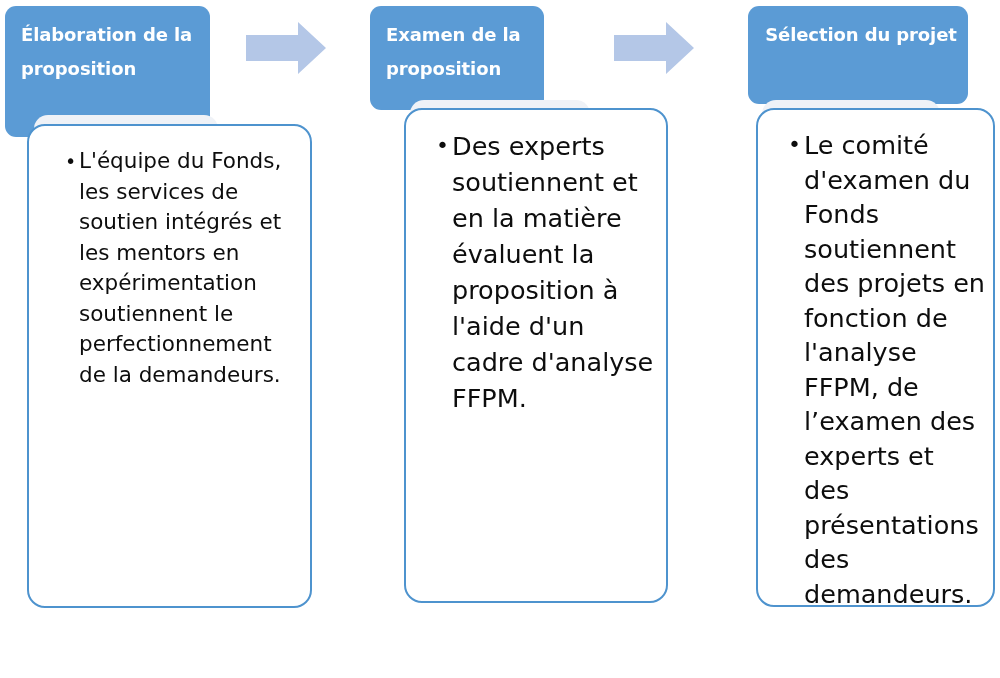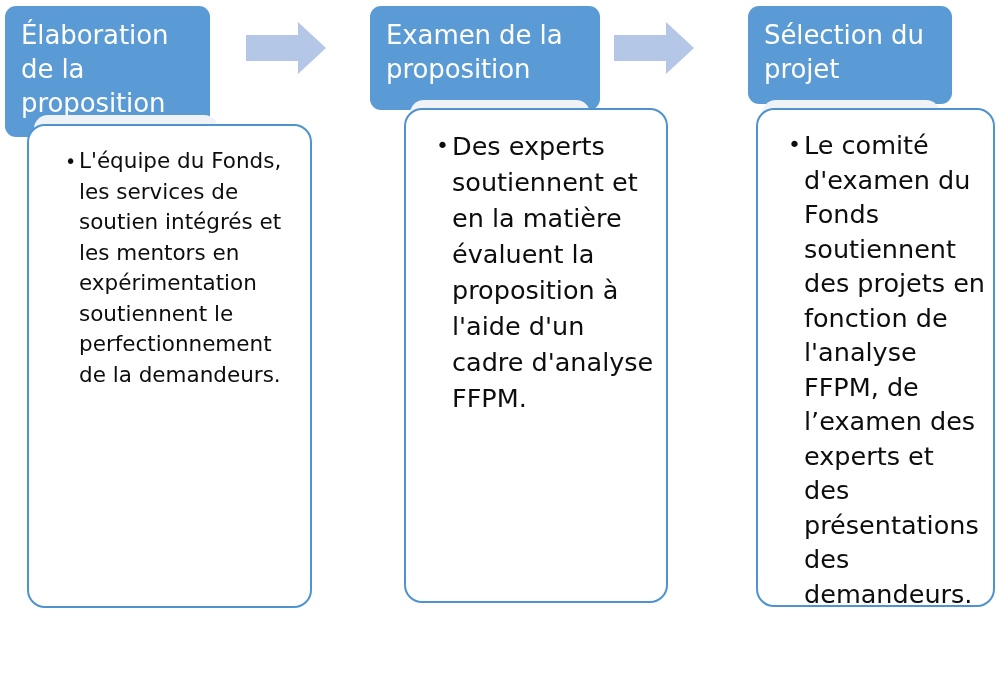--- a/index.html
+++ b/index.html
@@ -24,25 +24,26 @@
     border-radius: 11px;
     color: #ffffff;
     box-sizing: border-box;
     z-index: 3;
   }
   .header-label {
     position: absolute;
     left: 16px;
     top: 12px;
     right: 10px;
-    font-size: 26px;
+    font-size: 18px;
     line-height: 34px;
     color: #ffffff;
     font-family: "DejaVu Sans", sans-serif;
     letter-spacing: -0.1px;
+    font-weight: bold;
   }
 
   
   .card-shadow {
     position: absolute;
     background: #EFF2F7;
     border-radius: 14px;
     z-index: 4;
   }
 
@@ -101,21 +102,21 @@
 </div>
 
 <div class="arrow" style="left:246px; top:22px; width:80px; height:52px;">
   <svg width="80" height="52" viewBox="0 0 80 52" xmlns="http://www.w3.org/2000/svg">
     <polygon points="0,13 52,13 52,0 80,26 52,52 52,39 0,39" fill="#B4C7E7"></polygon>
   </svg>
 </div>
 
 <div class="stage c2">
 
-  <div class="header-box" style="left:370px; top:6px; width:230px; height:104px;">
+  <div class="header-box" style="left:370px; top:6px; width:174px; height:104px;">
     <div class="header-label">Examen de la proposition</div>
   </div>
 
   <div class="card-shadow" style="left:410px; top:100px; width:180px; height:34px;"></div>
 
   <div class="card" style="left:404px; top:108px; width:264px; height:495px;">
     <div class="card-text">
       <span class="bullet">•</span>
       <span class="body-copy">Des experts soutiennent et en la matière évaluent la proposition à l'aide d'un cadre d'analyse FFPM.</span>
     </div>
@@ -123,21 +124,21 @@
 </div>
 
 <div class="arrow" style="left:614px; top:22px; width:80px; height:52px;">
   <svg width="80" height="52" viewBox="0 0 80 52" xmlns="http://www.w3.org/2000/svg">
     <polygon points="0,13 52,13 52,0 80,26 52,52 52,39 0,39" fill="#B4C7E7"></polygon>
   </svg>
 </div>
 
 <div class="stage c3">
 
-  <div class="header-box" style="left:748px; top:6px; width:204px; height:98px;">
+  <div class="header-box" style="left:748px; top:6px; width:220px; height:98px;text-align:center;">
     <div class="header-label">Sélection du projet</div>
   </div>
 
   <div class="card-shadow" style="left:762px; top:100px; width:178px; height:34px;"></div>
 
   <div class="card" style="left:756px; top:108px; width:239px; height:499px;">
     <div class="card-text">
       <span class="bullet">•</span>
       <span class="body-copy">Le comité d'examen du Fonds soutiennent des projets en fonction de l'analyse FFPM, de l’examen des experts et des présentations des demandeurs.</span>
     </div>

